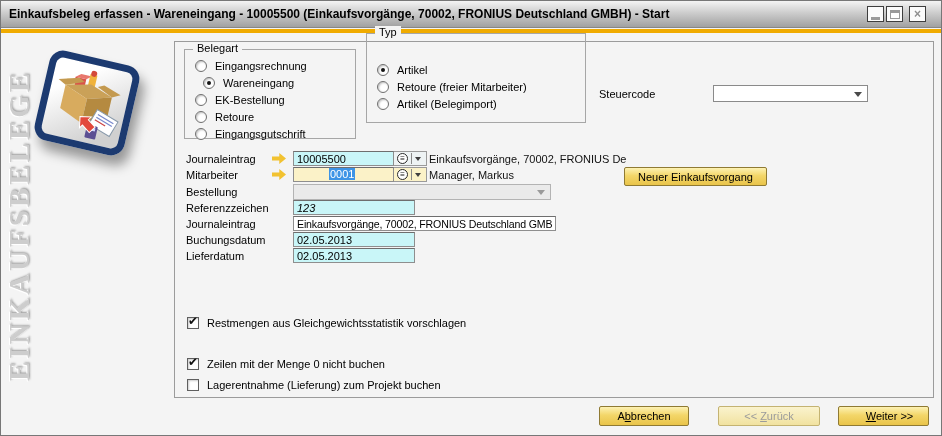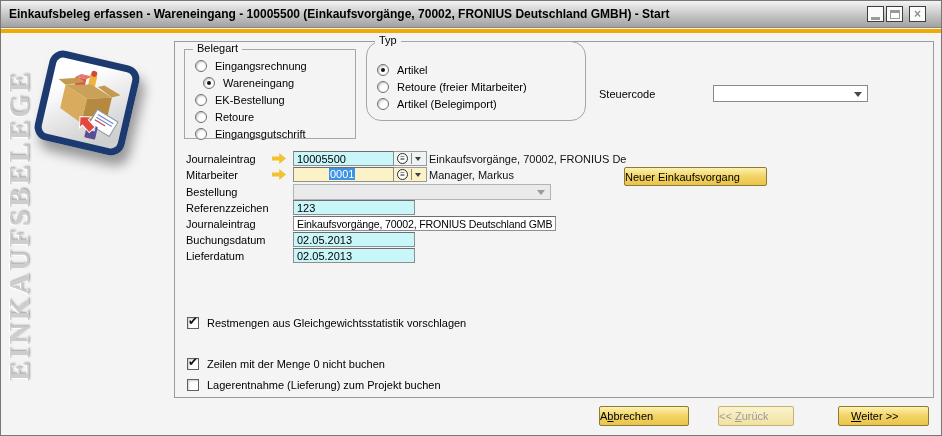--- a/index.html
+++ b/index.html
@@ -27,21 +27,21 @@
   .tile { position:absolute; left:40px; top:56px; width:92px; height:92px; transform:rotate(13deg);
     background:linear-gradient(145deg,#ffffff 25%,#d0d0d0 85%);
     border:7px solid #1c3a70; border-radius:14px; box-shadow:7px 9px 12px rgba(0,0,0,0.38);
     display:flex; align-items:center; justify-content:center; }
 
   
   .mainframe { position:absolute; left:173px; top:40px; width:760px; height:357px; border:1px solid #9b9b9b; }
   .groupbox { position:absolute; border:1px solid #a6a6a6;text-align:right; }
   .gb-label { position:absolute; top:-8px; left:8px; background:#f4f4f4; padding:0 4px; font-size:11px; color:#000; }
   #gb-belegart { left:183px; top:48px; width:172px; height:90px; }
-  #gb-typ { left:365px; top:40px; width:220px; height:80px;border-radius:15px; }
+  #gb-typ { left:365px; top:32px; width:220px; height:90px; }
 
   
   .radio-row,.cb-row { position:absolute; display:flex; align-items:center; gap:8px; height:14px; cursor:default; }
   .radio { width:12px; height:12px; border-radius:50%; background:#fff; border:1px solid #6f6f6f; position:relative;
     box-shadow:inset 1px 1px 2px rgba(0,0,0,0.25); flex:0 0 auto; }
   .radio .dot { display:none; position:absolute; left:3px; top:3px; width:4px; height:4px; border-radius:50%; background:#141414; }
   .radio.on .dot { display:block; }
   .rlabel { font-size:11px; white-space:nowrap; }
   .checkbox { width:12px; height:12px; background:#fff; border:1px solid #5f5f5f; position:relative;
     box-shadow:inset 1px 1px 2px rgba(0,0,0,0.2); flex:0 0 auto; }
@@ -67,27 +67,27 @@
   .caret-sm { width:0; height:0; border-left:3.5px solid transparent; border-right:3.5px solid transparent; border-top:4px solid #3f3f3f; }
   .desc { position:absolute; left:428px; font-size:11px; color:#111; white-space:nowrap; overflow:hidden; }
   .dd { position:absolute; background:#fff; border:1px solid #8a8a8a; height:17px; cursor:pointer; }
   .dd .caret { position:absolute; right:5px; top:6px; width:0; height:0;
     border-left:4px solid transparent; border-right:4px solid transparent; border-top:5px solid #4a4a4a; }
   .dd.disabled { background:#eaeaea; border-color:#b3b3b3; }
   .dd.disabled .caret { border-top-color:#9a9a9a; }
 
   
   .btn { position:absolute; background:linear-gradient(#fdf2b3,#f3d669 45%,#e9c44a);
-    border:1px solid #8f7a33; border-radius:2px; font-size:11px; color:#000; text-align:left;
+    border:1px solid #8f7a33; border-radius:2px; font-size:11px; color:#000; text-align:center;
     cursor:pointer; font-family:inherit; padding:0; }
   .btn .key { text-decoration:underline; }
   .btn:disabled,.btn.disabled { background:linear-gradient(#faf3cd,#f1e2a0); color:#9b9b9b; border-color:#c4b372; cursor:default; }
   #btn-neu { left:623px; top:166px; width:143px; height:19px; }
   #btn-abbrechen { left:598px; top:405px; width:90px; height:20px; }
-  #btn-zurueck  { left:717px; top:405px; width:76px; height:20px; }
+  #btn-zurueck  { left:717px; top:405px; width:102px; height:20px; }
   #btn-weiter   { left:837px; top:405px; width:91px; height:20px;padding-left:12px; }
 </style>
 </head>
 <body>
 
 <div id="win">
 
   <div class="titlebar">
     <div class="title">Einkaufsbeleg erfassen - Wareneingang - 10005500 (Einkaufsvorgänge, 70002, FRONIUS Deutschland GMBH) - Start</div>
   </div>
@@ -203,21 +203,21 @@
   </div>
   <div class="desc" style="top:168px;width:198px">Manager, Markus</div>
 
   <div class="flabel" style="top:185px">Bestellung</div>
   <div class="dd disabled" style="left:292px;top:183px;width:258px;height:16px">
     <span style="font-size:11px;padding-left:3px"></span>
     <span class="caret" style="top:5px"></span>
   </div>
 
   <div class="flabel" style="top:201px">Referenzzeichen</div>
-  <input class="field cyan" style="left: 292px; top: 199px; width: 122px;" value="123">
+  <input class="field cyan" style="left: 292px; top: 199px; width: 122px; font-style: italic;" value="123">
 
   <div class="flabel" style="top:217px">Journaleintrag</div>
   <input class="field" style="left: 292px; top: 215px; width: 263px; background: rgb(255, 255, 255); font-size: 10.6px; letter-spacing: -0.15px;" value="Einkaufsvorgänge, 70002, FRONIUS Deutschland GMBH">
 
   <div class="flabel" style="top:233px">Buchungsdatum</div>
   <input class="field cyan" style="left: 292px; top: 231px; width: 122px;" value="02.05.2013">
 
   <div class="flabel" style="top:249px">Lieferdatum</div>
   <input class="field cyan" style="left: 292px; top: 247px; width: 122px;" value="02.05.2013">
 

